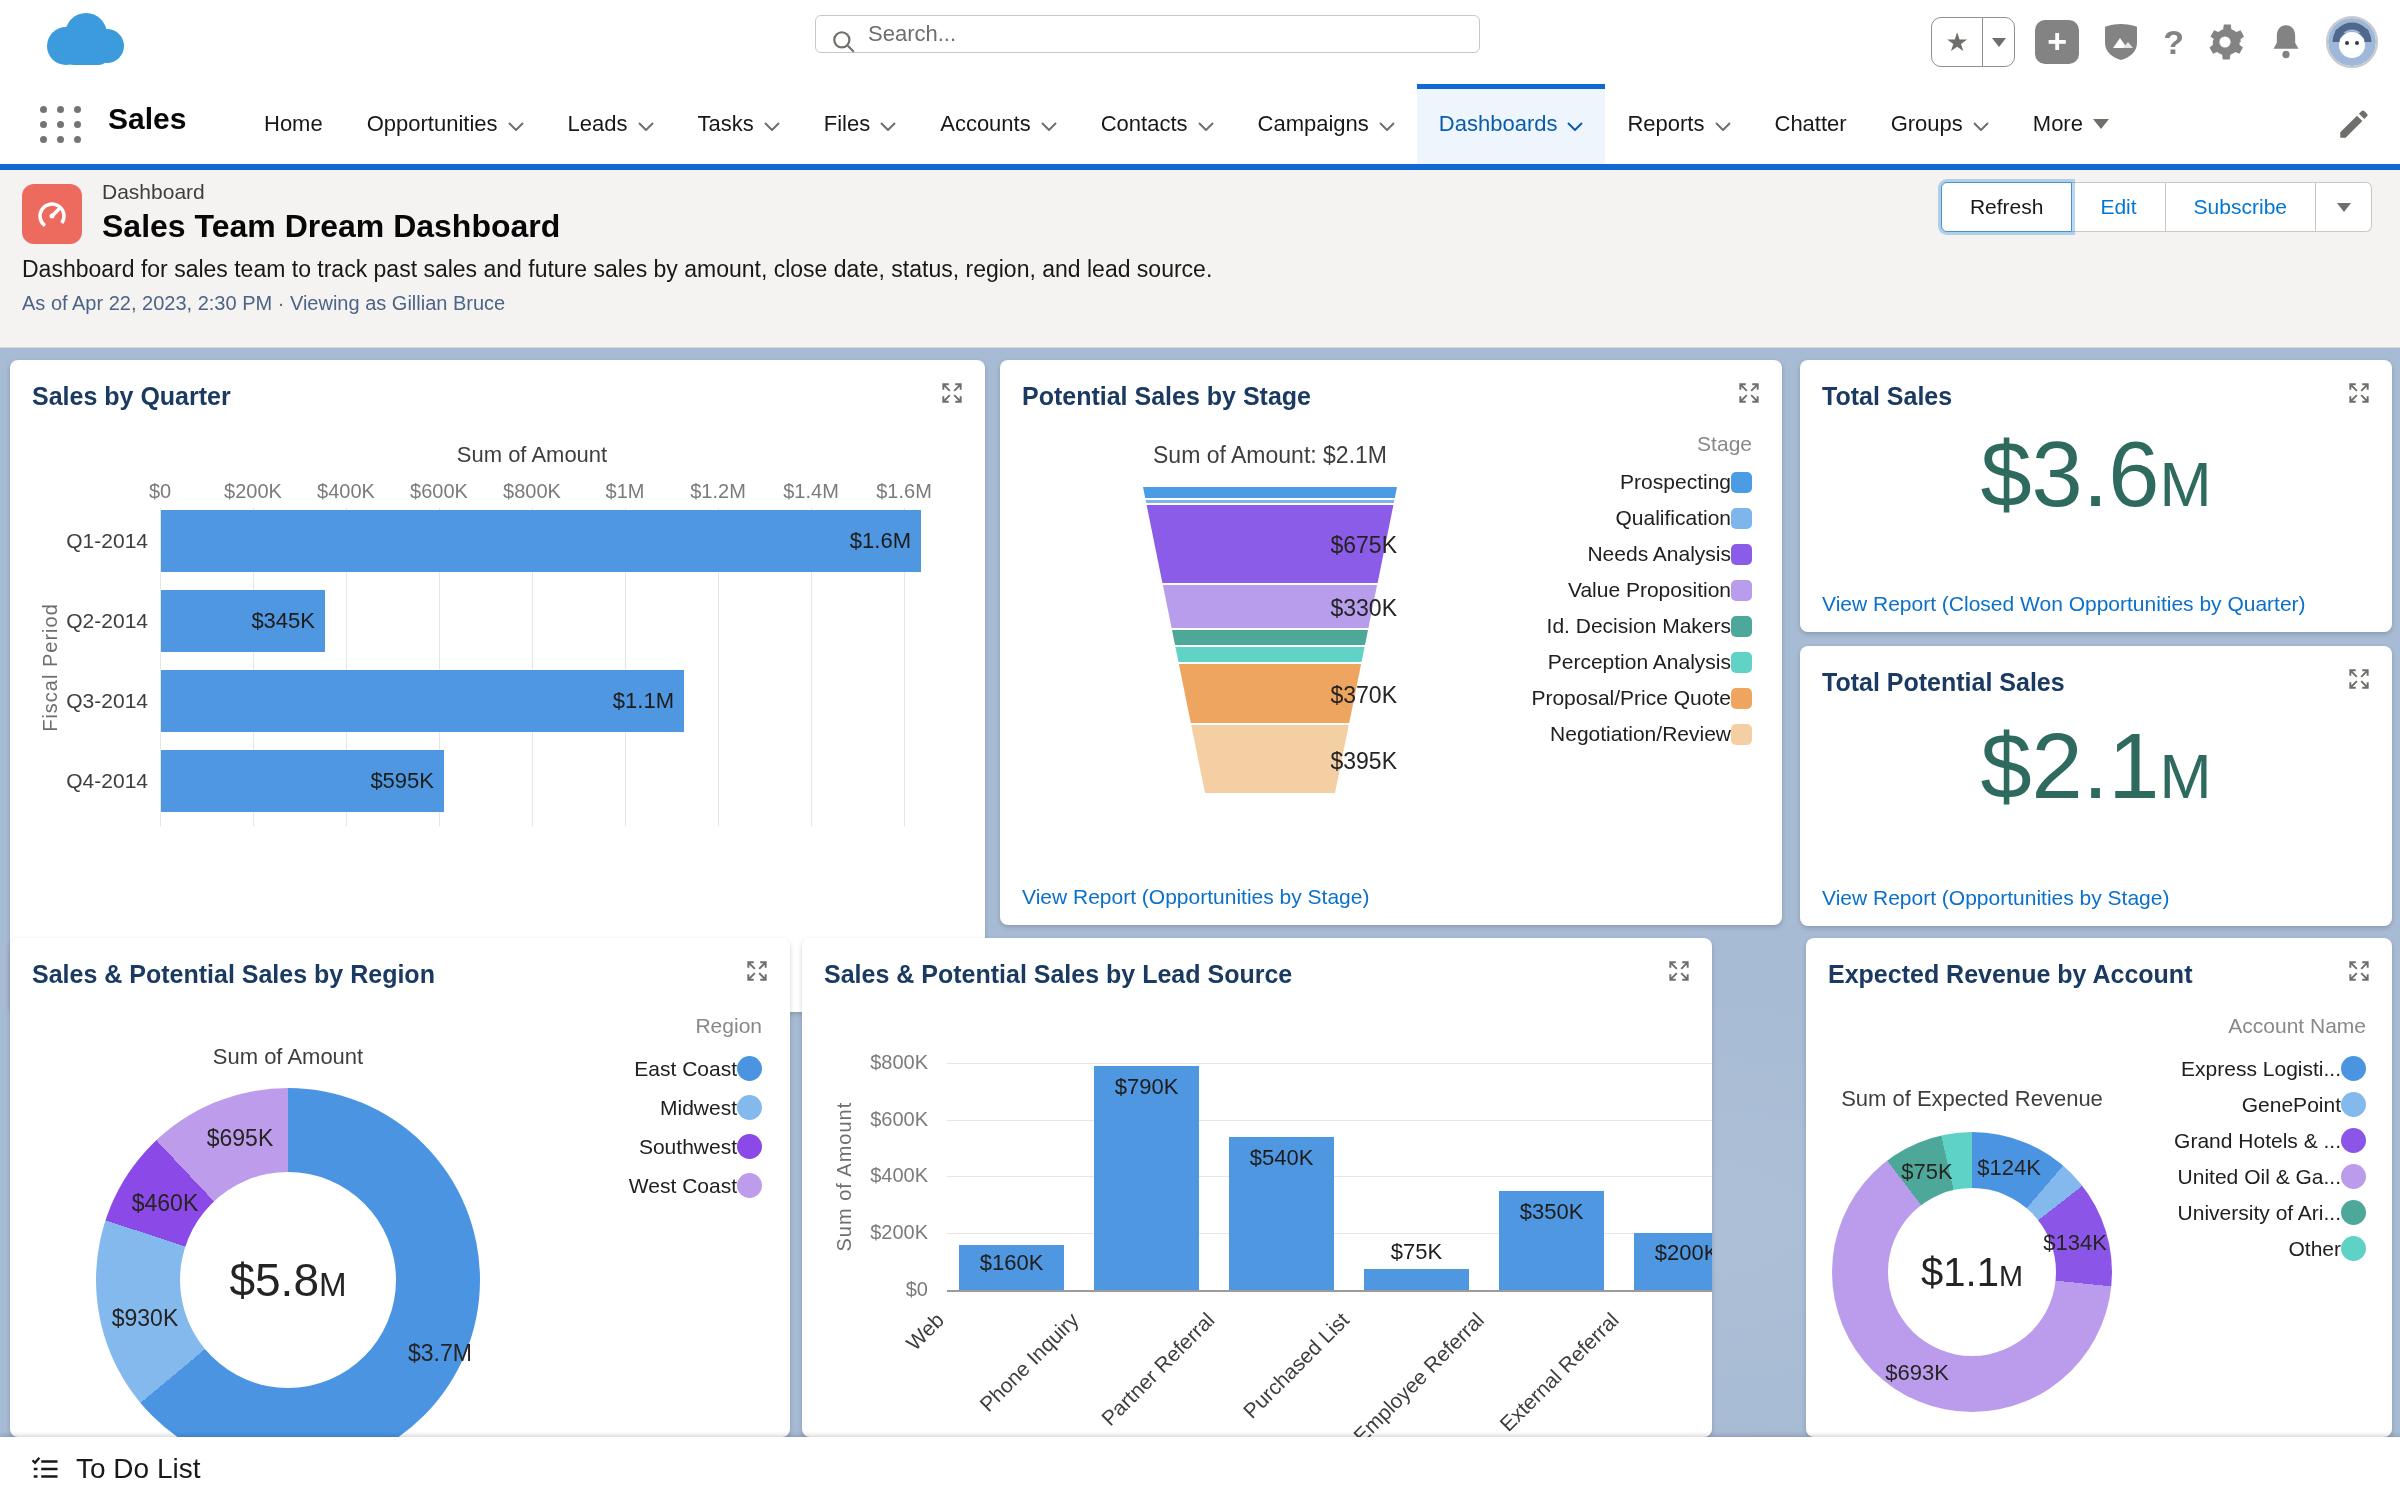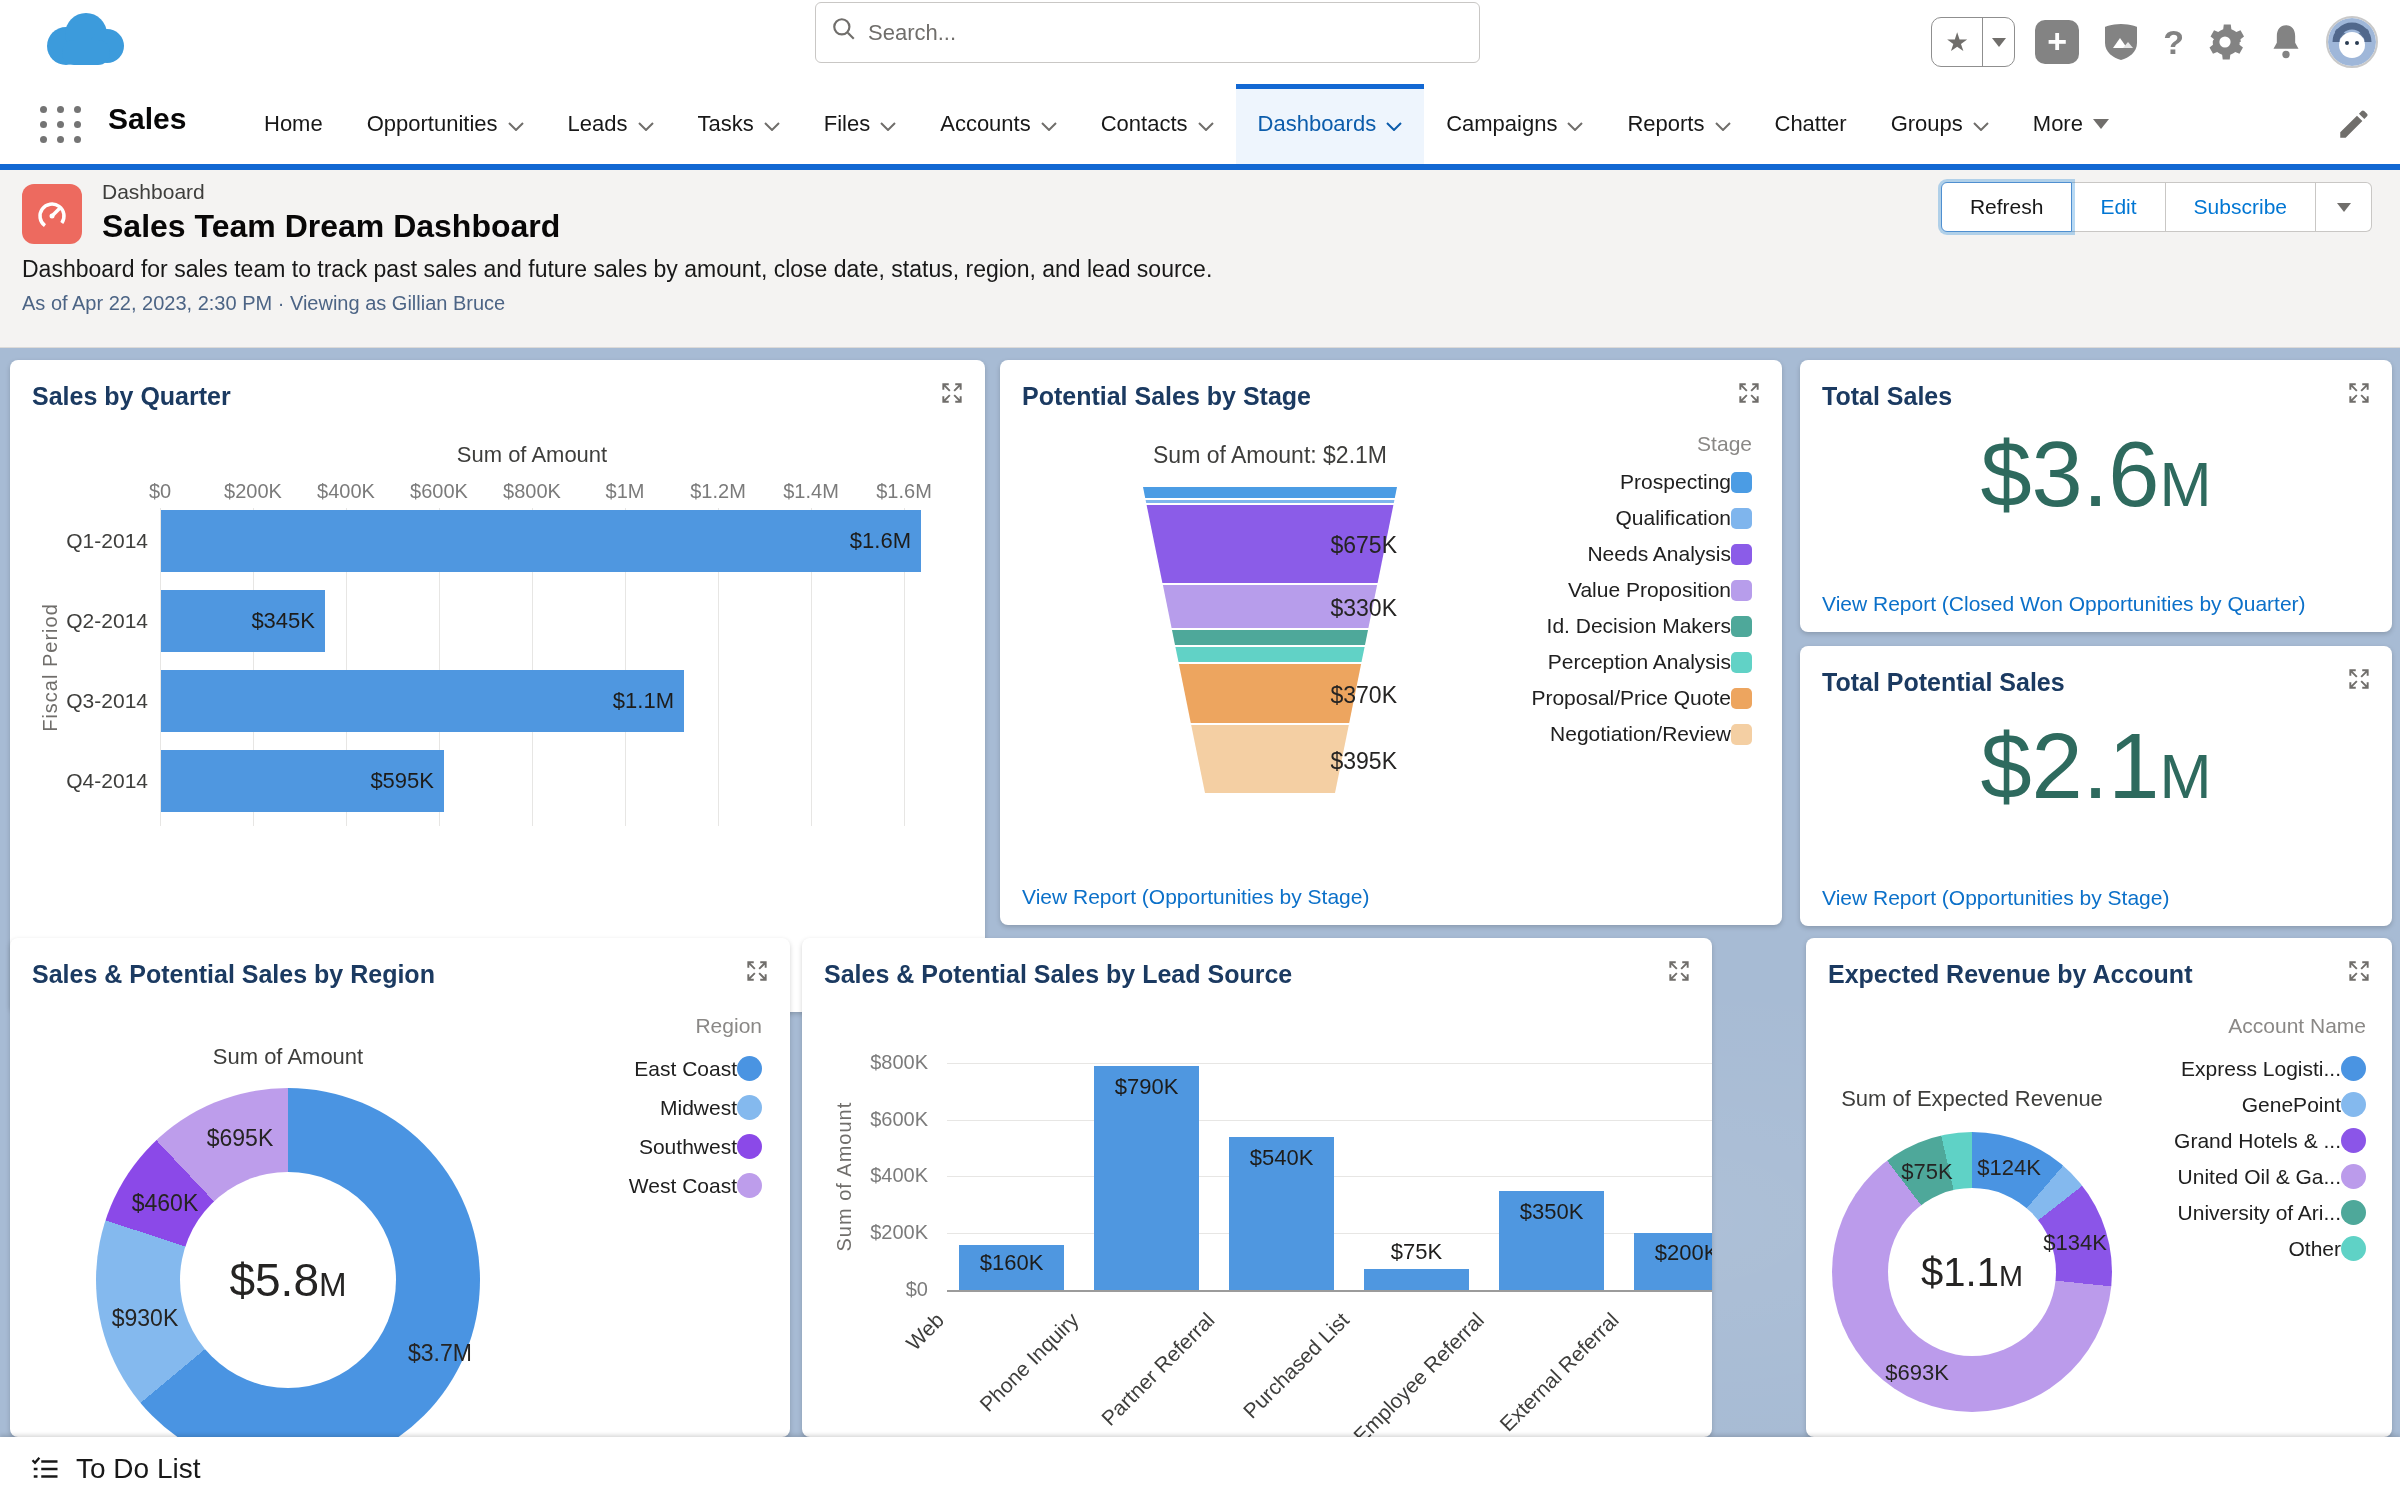--- a/index.html
+++ b/index.html
@@ -2,21 +2,21 @@
 <html><head>
 <meta charset="utf-8">
 <style>
   * { margin:0; padding:0; box-sizing:border-box; }
   body { font-family:"Liberation Sans", sans-serif; background:#e8e8e8; }
   .canvas { position:relative; width:2400px; height:1500px; background:#fff; overflow:hidden; }
 
   
   .ghead { position:absolute; left:0; top:0; width:2400px; height:84px; background:#fff; }
   .cloud-logo { position:absolute; left:36px; top:8px; width:100px; height:66px; }
-  .search-wrap { position:absolute; left:815px; top:2px; width:665px; height:61px; }
+  .search-wrap { position:absolute; left:815px; top:15px; width:665px; height:38px; }
   .search-wrap input { width:100%; height:100%; border:1px solid #c9c7c5; border-radius:6px; padding:0 16px 0 52px; font-size:22px; color:#444; font-family:"Liberation Sans",sans-serif; background:#fff; outline:none; }
   .search-wrap input::placeholder { color:#706e6b; }
   .search-glass { position:absolute; left:16px; top:14px; }
   .hicons { position:absolute; right:22px; top:16px; display:flex; align-items:center; gap:20px; }
   .fav-btn { display:flex; align-items:center; height:50px; border:1px solid #8f8f8f; border-radius:10px; overflow:hidden; background:#fff; }
   .fav-star { width:50px; text-align:center; font-size:26px; color:#706e6b; line-height:48px; }
   .fav-caret { width:32px; height:50px; border-left:1px solid #8f8f8f; display:flex; align-items:center; justify-content:center; }
   .tri-down { width:0; height:0; border-left:7px solid transparent; border-right:7px solid transparent; border-top:9px solid #706e6b; }
   .sq-icon { width:44px; height:44px; background:#838383; border-radius:10px; color:#fff; font-size:34px; line-height:42px; text-align:center; font-weight:700; }
   .txt-icon { font-size:34px; color:#838383; font-weight:700; }
@@ -193,30 +193,30 @@
           <svg class="chev" width="16" height="9" viewBox="0 0 16 9">
             <path d="M1 1 l7 7 7-7" fill="none" stroke="#706e6b" stroke-width="2"></path>
           </svg>
         </div>
       <div class="nav-item">
           <span>Contacts</span>
           <svg class="chev" width="16" height="9" viewBox="0 0 16 9">
             <path d="M1 1 l7 7 7-7" fill="none" stroke="#706e6b" stroke-width="2"></path>
           </svg>
         </div>
+      <div class="nav-item">
+          <span>Campaigns</span>
+          <svg class="chev" width="16" height="9" viewBox="0 0 16 9">
+            <path d="M1 1 l7 7 7-7" fill="none" stroke="#706e6b" stroke-width="2"></path>
+          </svg>
+        </div>
       <div class="nav-item active">
           <span>Dashboards</span>
           <svg class="chev" width="16" height="9" viewBox="0 0 16 9">
             <path d="M1 1 l7 7 7-7" fill="none" stroke="#0b5cab" stroke-width="2"></path>
-          </svg>
-        </div>
-      <div class="nav-item">
-          <span>Campaigns</span>
-          <svg class="chev" width="16" height="9" viewBox="0 0 16 9">
-            <path d="M1 1 l7 7 7-7" fill="none" stroke="#706e6b" stroke-width="2"></path>
           </svg>
         </div>
       <div class="nav-item">
           <span>Reports</span>
           <svg class="chev" width="16" height="9" viewBox="0 0 16 9">
             <path d="M1 1 l7 7 7-7" fill="none" stroke="#706e6b" stroke-width="2"></path>
           </svg>
         </div>
       <div class="nav-item">
           <span>Chatter</span>

